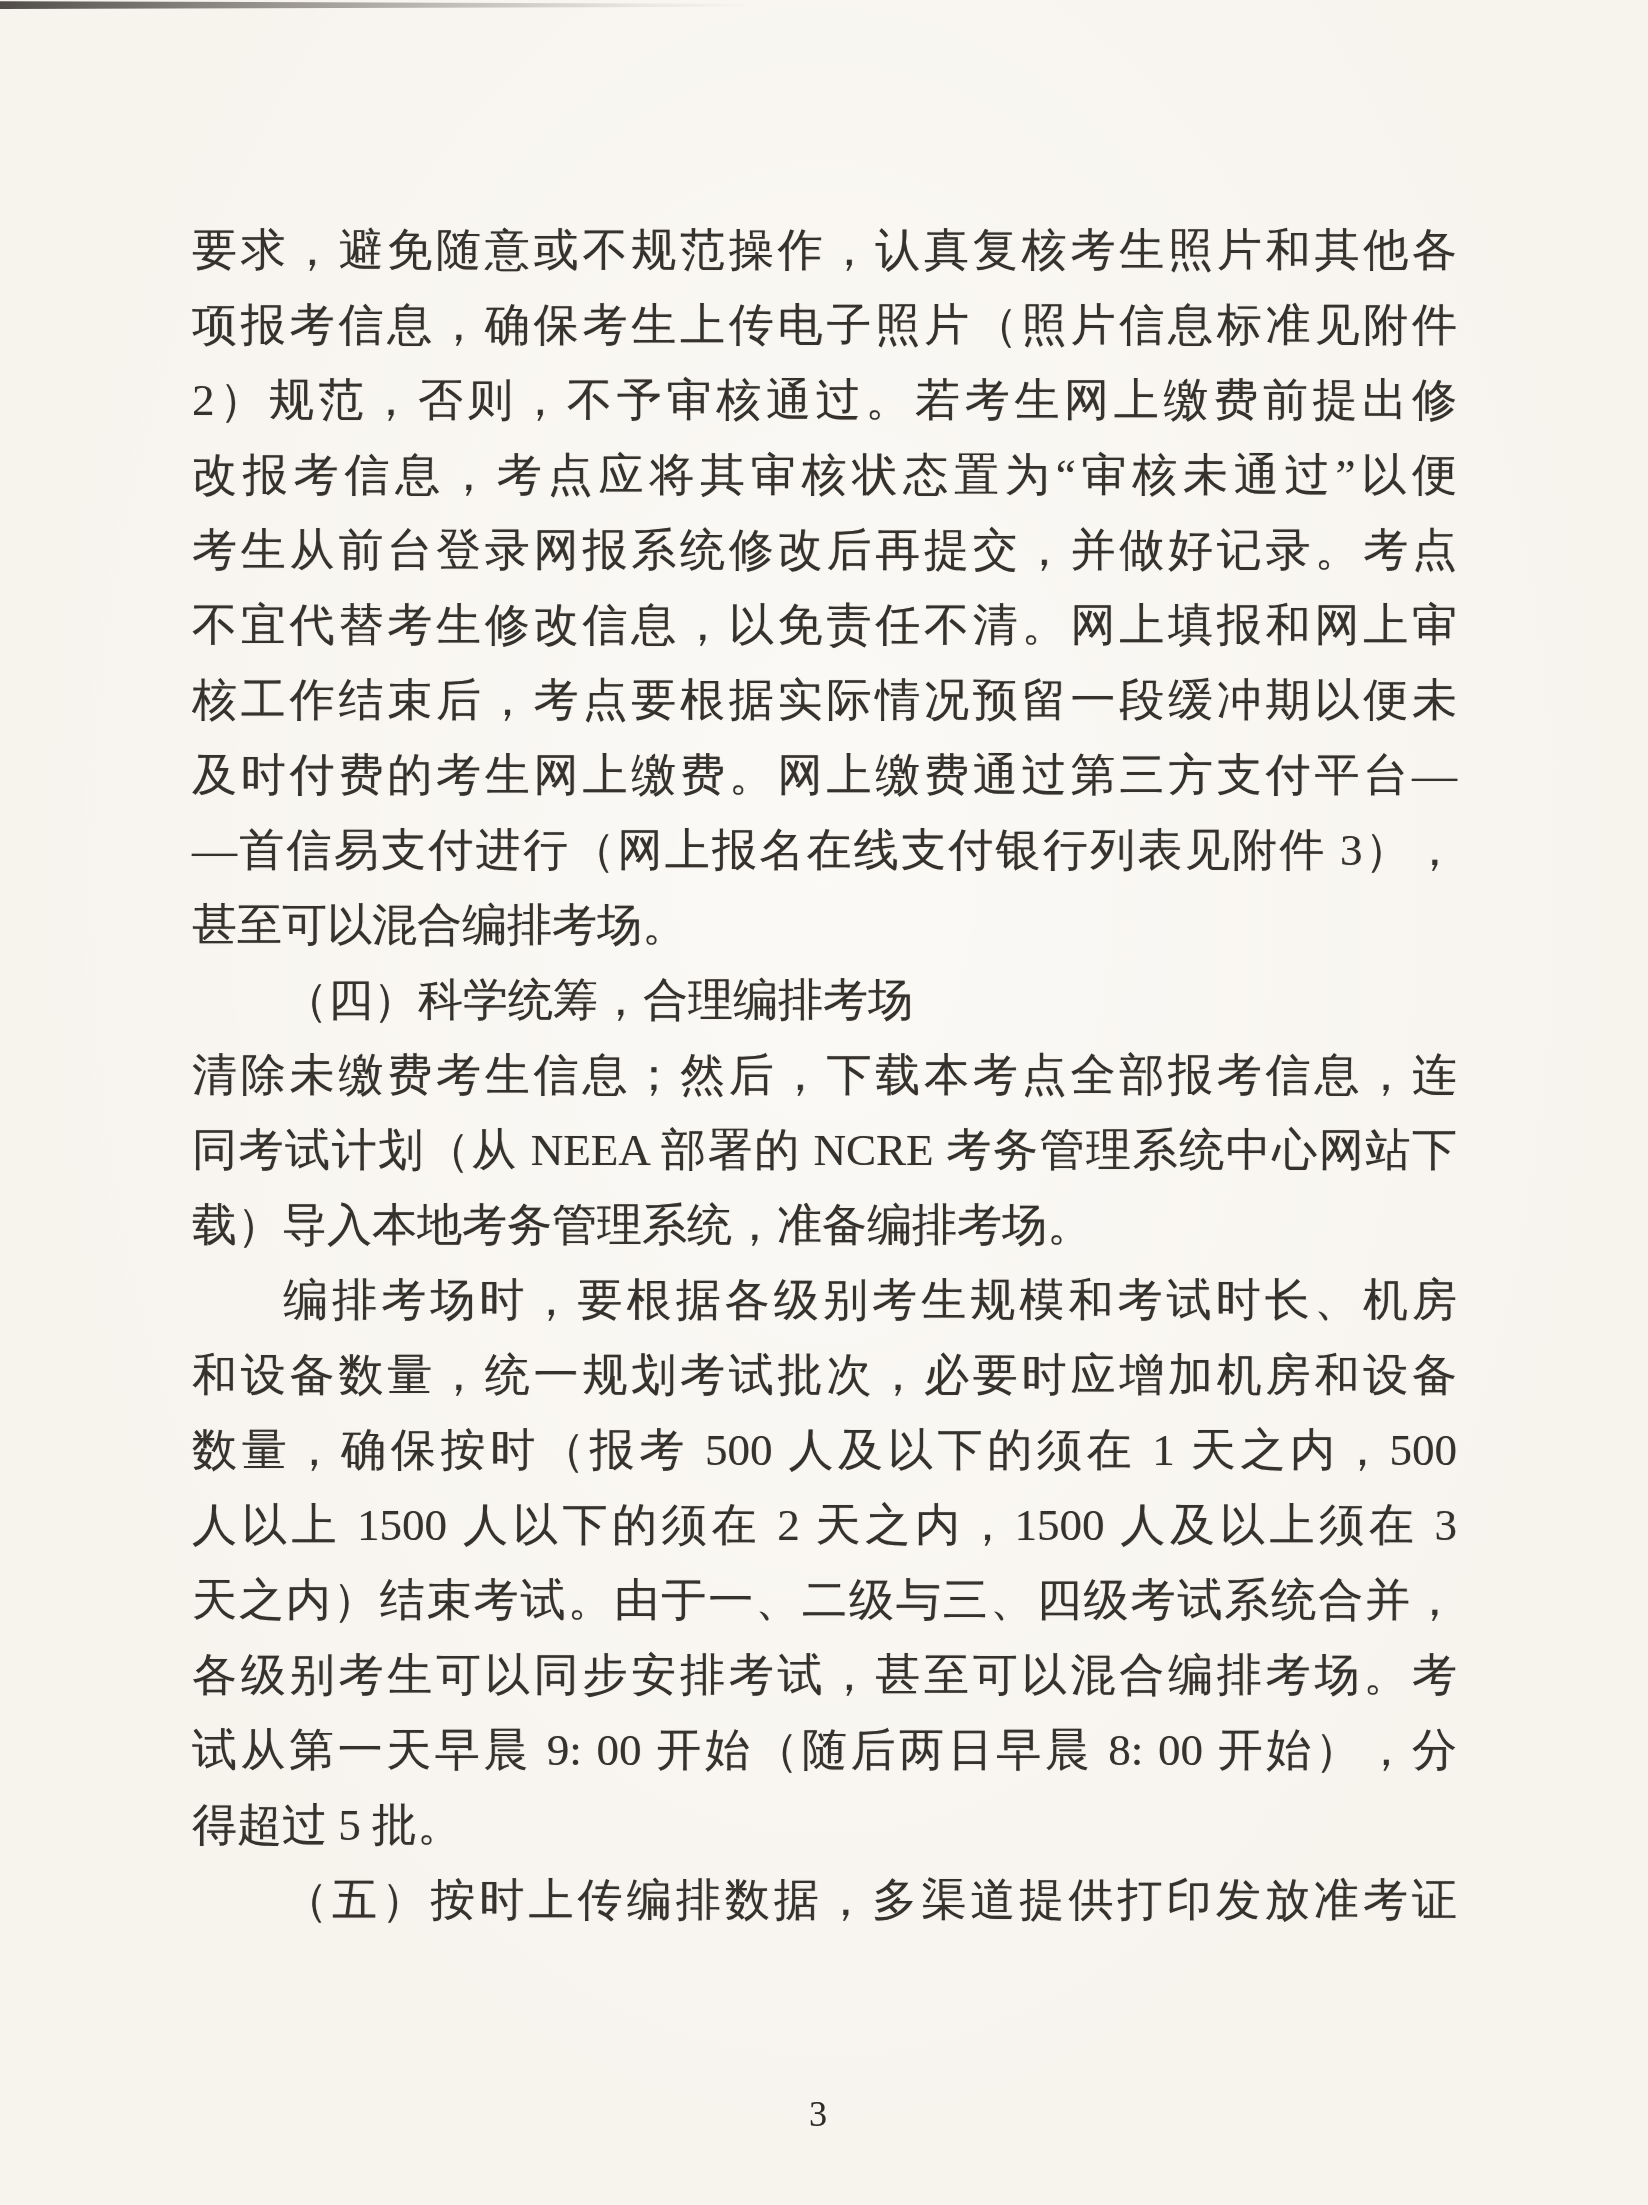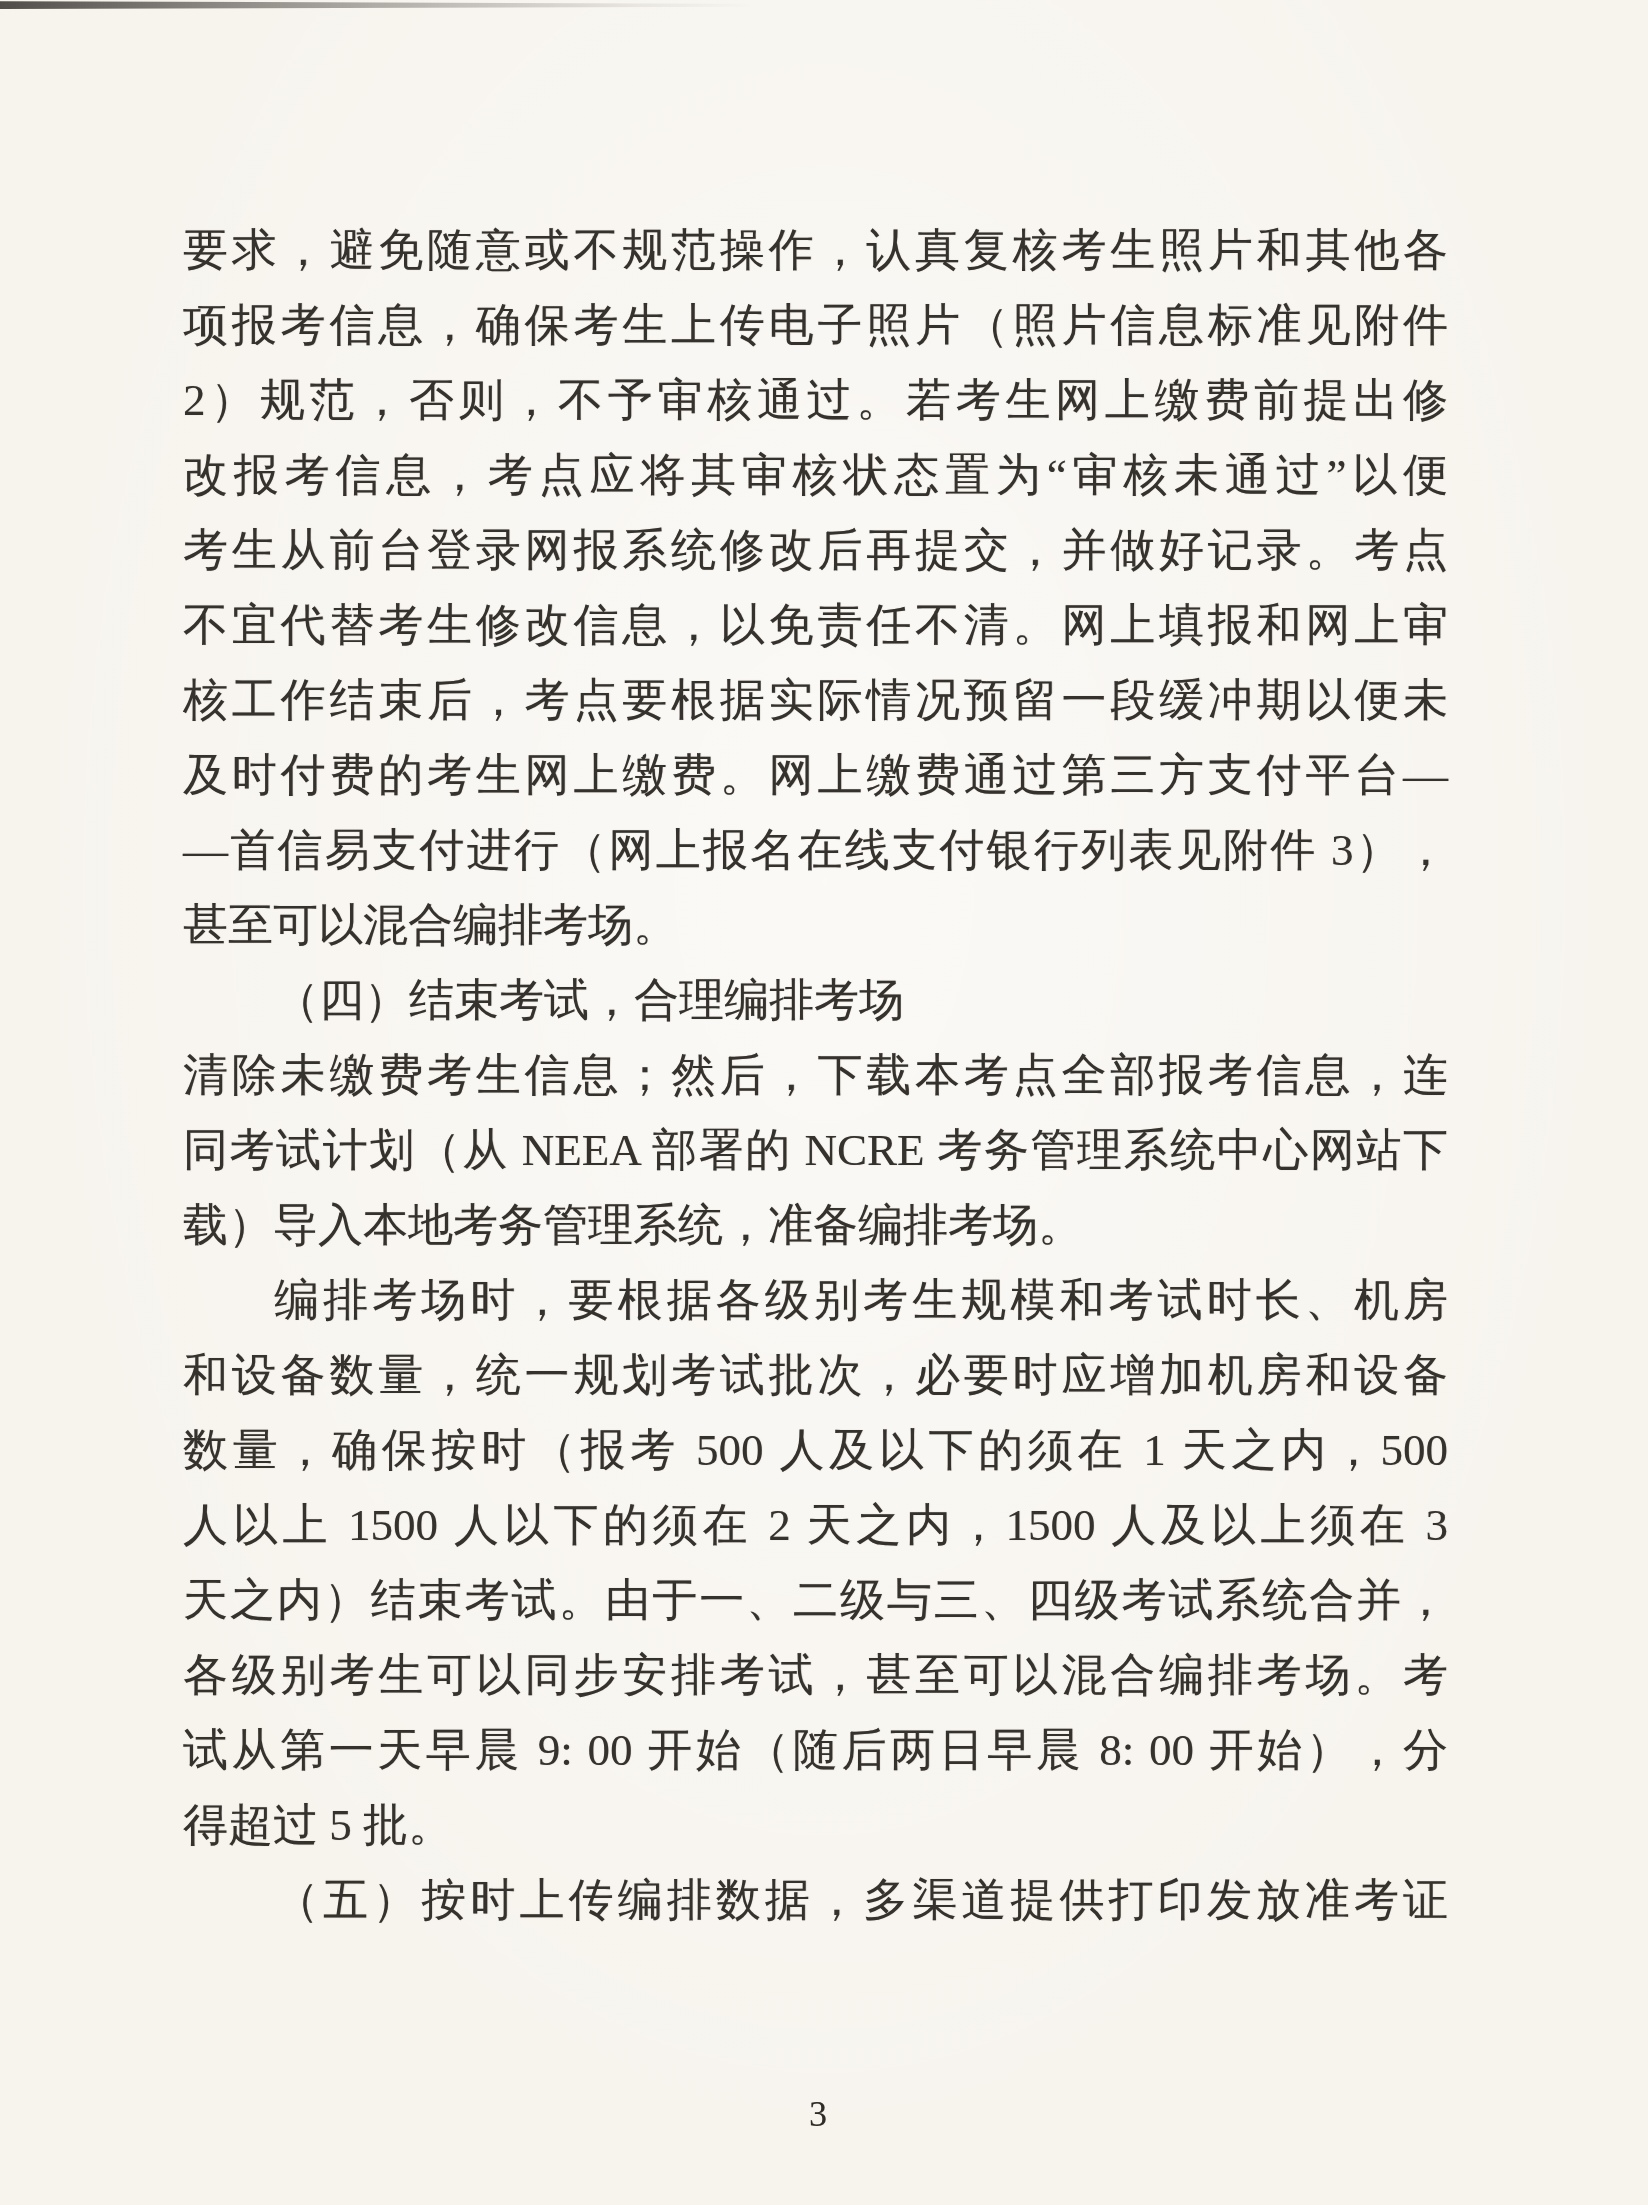--- a/index.html
+++ b/index.html
@@ -33,21 +33,21 @@
       rgba(84,80,76,0.65) 30%,
       rgba(110,105,100,0.4) 60%,
       rgba(150,145,140,0.15) 85%,
       rgba(150,145,140,0) 100%);
     clip-path: polygon(0 0, 100% 30%, 100% 70%, 0 100%);
     filter: blur(0.6px);
   }
   .text-block {
     position: absolute;
     top: 213px;
-    left: 183px;
+    left: 192px;
     width: 1265px;
   }
   .line {
     font-size: 45px;
     line-height: 75px;
     height: 75px;
     color: #35312d;
     text-shadow: 0.3px 0.3px 0.8px rgba(100,90,80,0.5);
     white-space: nowrap;
     text-align: justify;
@@ -80,21 +80,21 @@
       <div class="line fill">要求，避免随意或不规范操作，认真复核考生照片和其他各</div>
       <div class="line fill">项报考信息，确保考生上传电子照片（照片信息标准见附件</div>
       <div class="line fill">2）规范，否则，不予审核通过。若考生网上缴费前提出修</div>
       <div class="line fill">改报考信息，考点应将其审核状态置为“审核未通过”以便</div>
       <div class="line fill">考生从前台登录网报系统修改后再提交，并做好记录。考点</div>
       <div class="line fill">不宜代替考生修改信息，以免责任不清。网上填报和网上审</div>
       <div class="line fill">核工作结束后，考点要根据实际情况预留一段缓冲期以便未</div>
       <div class="line fill">及时付费的考生网上缴费。网上缴费通过第三方支付平台—</div>
       <div class="line fill">—首信易支付进行（网上报名在线支付银行列表见附件 3），</div>
       <div class="line">甚至可以混合编排考场。</div>
-      <div class="line indent">（四）结束考试，合理编排考场</div>
+      <div class="line indent">（四）科学统筹，合理编排考场</div>
       <div class="line fill">清除未缴费考生信息；然后，下载本考点全部报考信息，连</div>
       <div class="line fill">同考试计划（从 NEEA 部署的 NCRE 考务管理系统中心网站下</div>
       <div class="line">载）导入本地考务管理系统，准备编排考场。</div>
       <div class="line fill indent">编排考场时，要根据各级别考生规模和考试时长、机房</div>
       <div class="line fill">和设备数量，统一规划考试批次，必要时应增加机房和设备</div>
       <div class="line fill">数量，确保按时（报考 500 人及以下的须在 1 天之内，500</div>
       <div class="line fill">人以上 1500 人以下的须在 2 天之内，1500 人及以上须在 3</div>
       <div class="line fill">天之内）结束考试。由于一、二级与三、四级考试系统合并，</div>
       <div class="line fill">各级别考生可以同步安排考试，甚至可以混合编排考场。考</div>
       <div class="line fill">试从第一天早晨 9: 00 开始（随后两日早晨 8: 00 开始），分</div>

